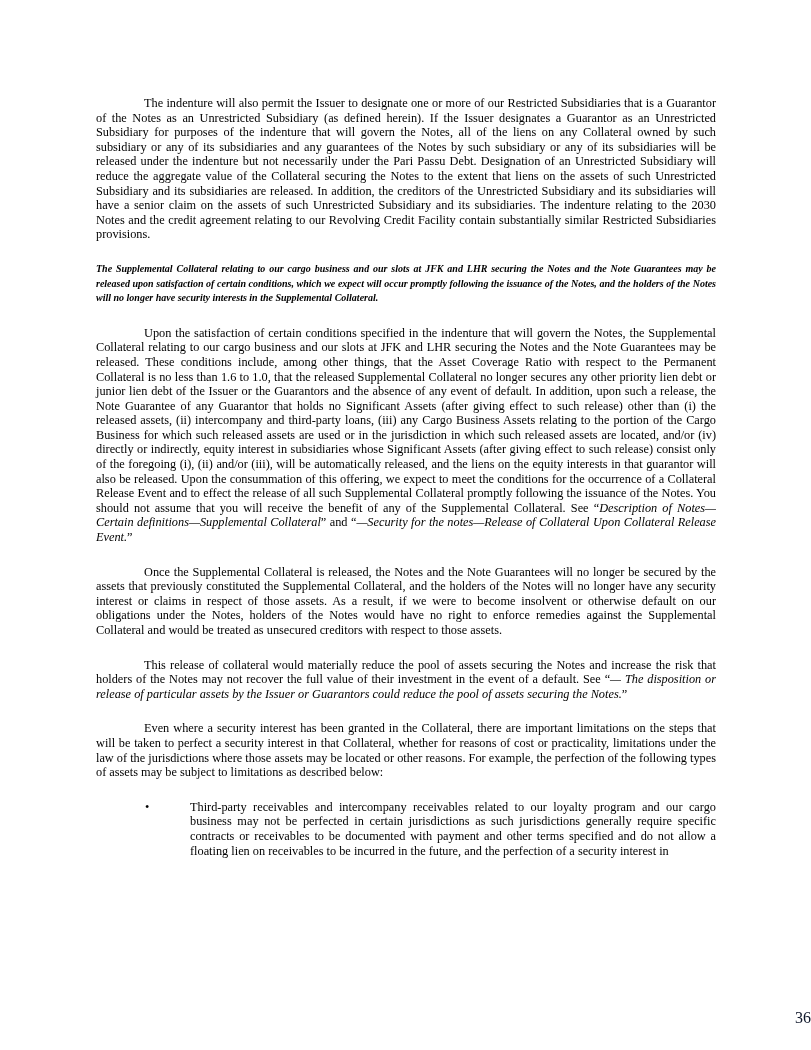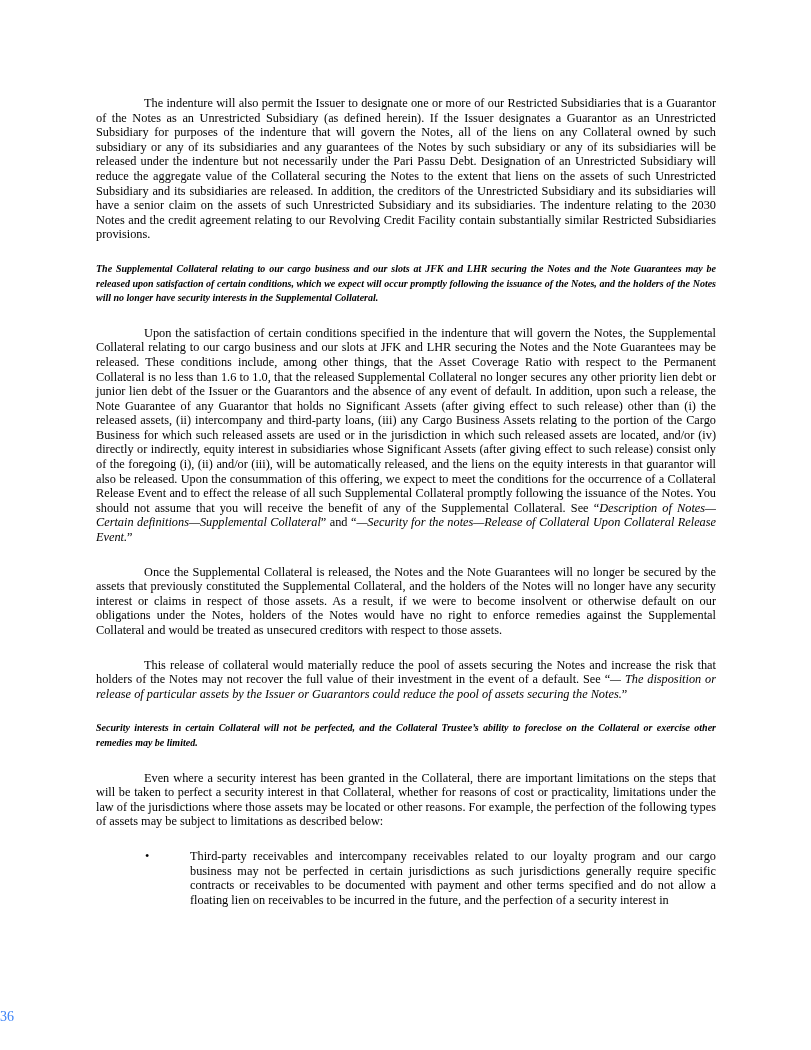--- a/index.html
+++ b/index.html
@@ -59,43 +59,42 @@
   .bullet-marker {
     position: absolute;
     left: 49px;
     top: 0;
   }
   .page-number {
     position: absolute;
     left: 0;
     right: 0;
     top: 1009px;
-    text-align: left;
-    font-size: 14px;
+    text-align: right;
+    font-size: 16px;
     font-family: "Liberation Serif", "DejaVu Serif", serif;
-    color: #3b82f6;
+    color: #0f172a;
   }
 </style>
 </head>
 <body>
 
 <div class="page">
   <div class="content">
 
     <p class="para">The indenture will also permit the Issuer to designate one or more of our Restricted Subsidiaries that is a Guarantor of the Notes as an Unrestricted Subsidiary (as defined herein). If the Issuer designates a Guarantor as an Unrestricted Subsidiary for purposes of the indenture that will govern the Notes, all of the liens on any Collateral owned by such subsidiary or any of its subsidiaries and any guarantees of the Notes by such subsidiary or any of its subsidiaries will be released under the indenture but not necessarily under the Pari Passu Debt. Designation of an Unrestricted Subsidiary will reduce the aggregate value of the Collateral securing the Notes to the extent that liens on the assets of such Unrestricted Subsidiary and its subsidiaries are released. In addition, the creditors of the Unrestricted Subsidiary and its subsidiaries will have a senior claim on the assets of such Unrestricted Subsidiary and its subsidiaries. The indenture relating to the 2030 Notes and the credit agreement relating to our Revolving Credit Facility contain substantially similar Restricted Subsidiaries provisions.</p>
 
     <p class="heading">The Supplemental Collateral relating to our cargo business and our slots at JFK and LHR securing the Notes and the Note Guarantees may be released upon satisfaction of certain conditions, which we expect will occur promptly following the issuance of the Notes, and the holders of the Notes will no longer have security interests in the Supplemental Collateral.</p>
 
     <p class="para"><span>Upon the satisfaction of certain conditions specified in the indenture that will govern the Notes, the Supplemental Collateral relating to our cargo business and our slots at JFK and LHR securing the Notes and the Note Guarantees may be released. These conditions include, among other things, that the Asset Coverage Ratio with respect to the Permanent Collateral is no less than 1.6 to 1.0, that the released Supplemental Collateral no longer secures any other priority lien debt or junior lien debt of the Issuer or the Guarantors and the absence of any event of default. In addition, upon such a release, the Note Guarantee of any Guarantor that holds no Significant Assets (after giving effect to such release) other than (i) the released assets, (ii) intercompany and third-party loans, (iii) any Cargo Business Assets relating to the portion of the Cargo Business for which such released assets are used or in the jurisdiction in which such released assets are located, and/or (iv) directly or indirectly, equity interest in subsidiaries whose Significant Assets (after giving effect to such release) consist only of the foregoing (i), (ii) and/or (iii), will be automatically released, and the liens on the equity interests in that guarantor will also be released. Upon the consummation of this offering, we expect to meet the conditions for the occurrence of a Collateral Release Event and to effect the release of all such Supplemental Collateral promptly following the issuance of the Notes. You should not assume that you will receive the benefit of any of the Supplemental Collateral. See “</span><span class="italic">Description of Notes—Certain definitions—Supplemental Collateral</span><span>” and “</span><span class="italic">—Security for the notes—Release of Collateral Upon Collateral Release Event.</span><span>”</span></p>
 
     <p class="para">Once the Supplemental Collateral is released, the Notes and the Note Guarantees will no longer be secured by the assets that previously constituted the Supplemental Collateral, and the holders of the Notes will no longer have any security interest or claims in respect of those assets. As a result, if we were to become insolvent or otherwise default on our obligations under the Notes, holders of the Notes would have no right to enforce remedies against the Supplemental Collateral and would be treated as unsecured creditors with respect to those assets.</p>
 
     <p class="para"><span>This release of collateral would materially reduce the pool of assets securing the Notes and increase the risk that holders of the Notes may not recover the full value of their investment in the event of a default. See “</span><span class="italic">— The disposition or release of particular assets by the Issuer or Guarantors could reduce the pool of assets securing the Notes.</span><span>”</span></p>
 
-    <p class="heading">Security interests in certain Collateral will not be perfected, and the Collateral Trustee’s ability to foreclose on the Collateral or exercise other remedies may be limited.</p>
 
     <p class="para">Even where a security interest has been granted in the Collateral, there are important limitations on the steps that will be taken to perfect a security interest in that Collateral, whether for reasons of cost or practicality, limitations under the law of the jurisdictions where those assets may be located or other reasons. For example, the perfection of the following types of assets may be subject to limitations as described below:</p>
 
     <ul class="bullet-list">
       <li class="bullet-item"><span class="bullet-marker">•</span><span>Third-party receivables and intercompany receivables related to our loyalty program and our cargo business may not be perfected in certain jurisdictions as such jurisdictions generally require specific contracts or receivables to be documented with payment and other terms specified and do not allow a floating lien on receivables to be incurred in the future, and the perfection of a security interest in</span></li>
     </ul>
 
   </div>
 
   <div class="page-number">36</div>

